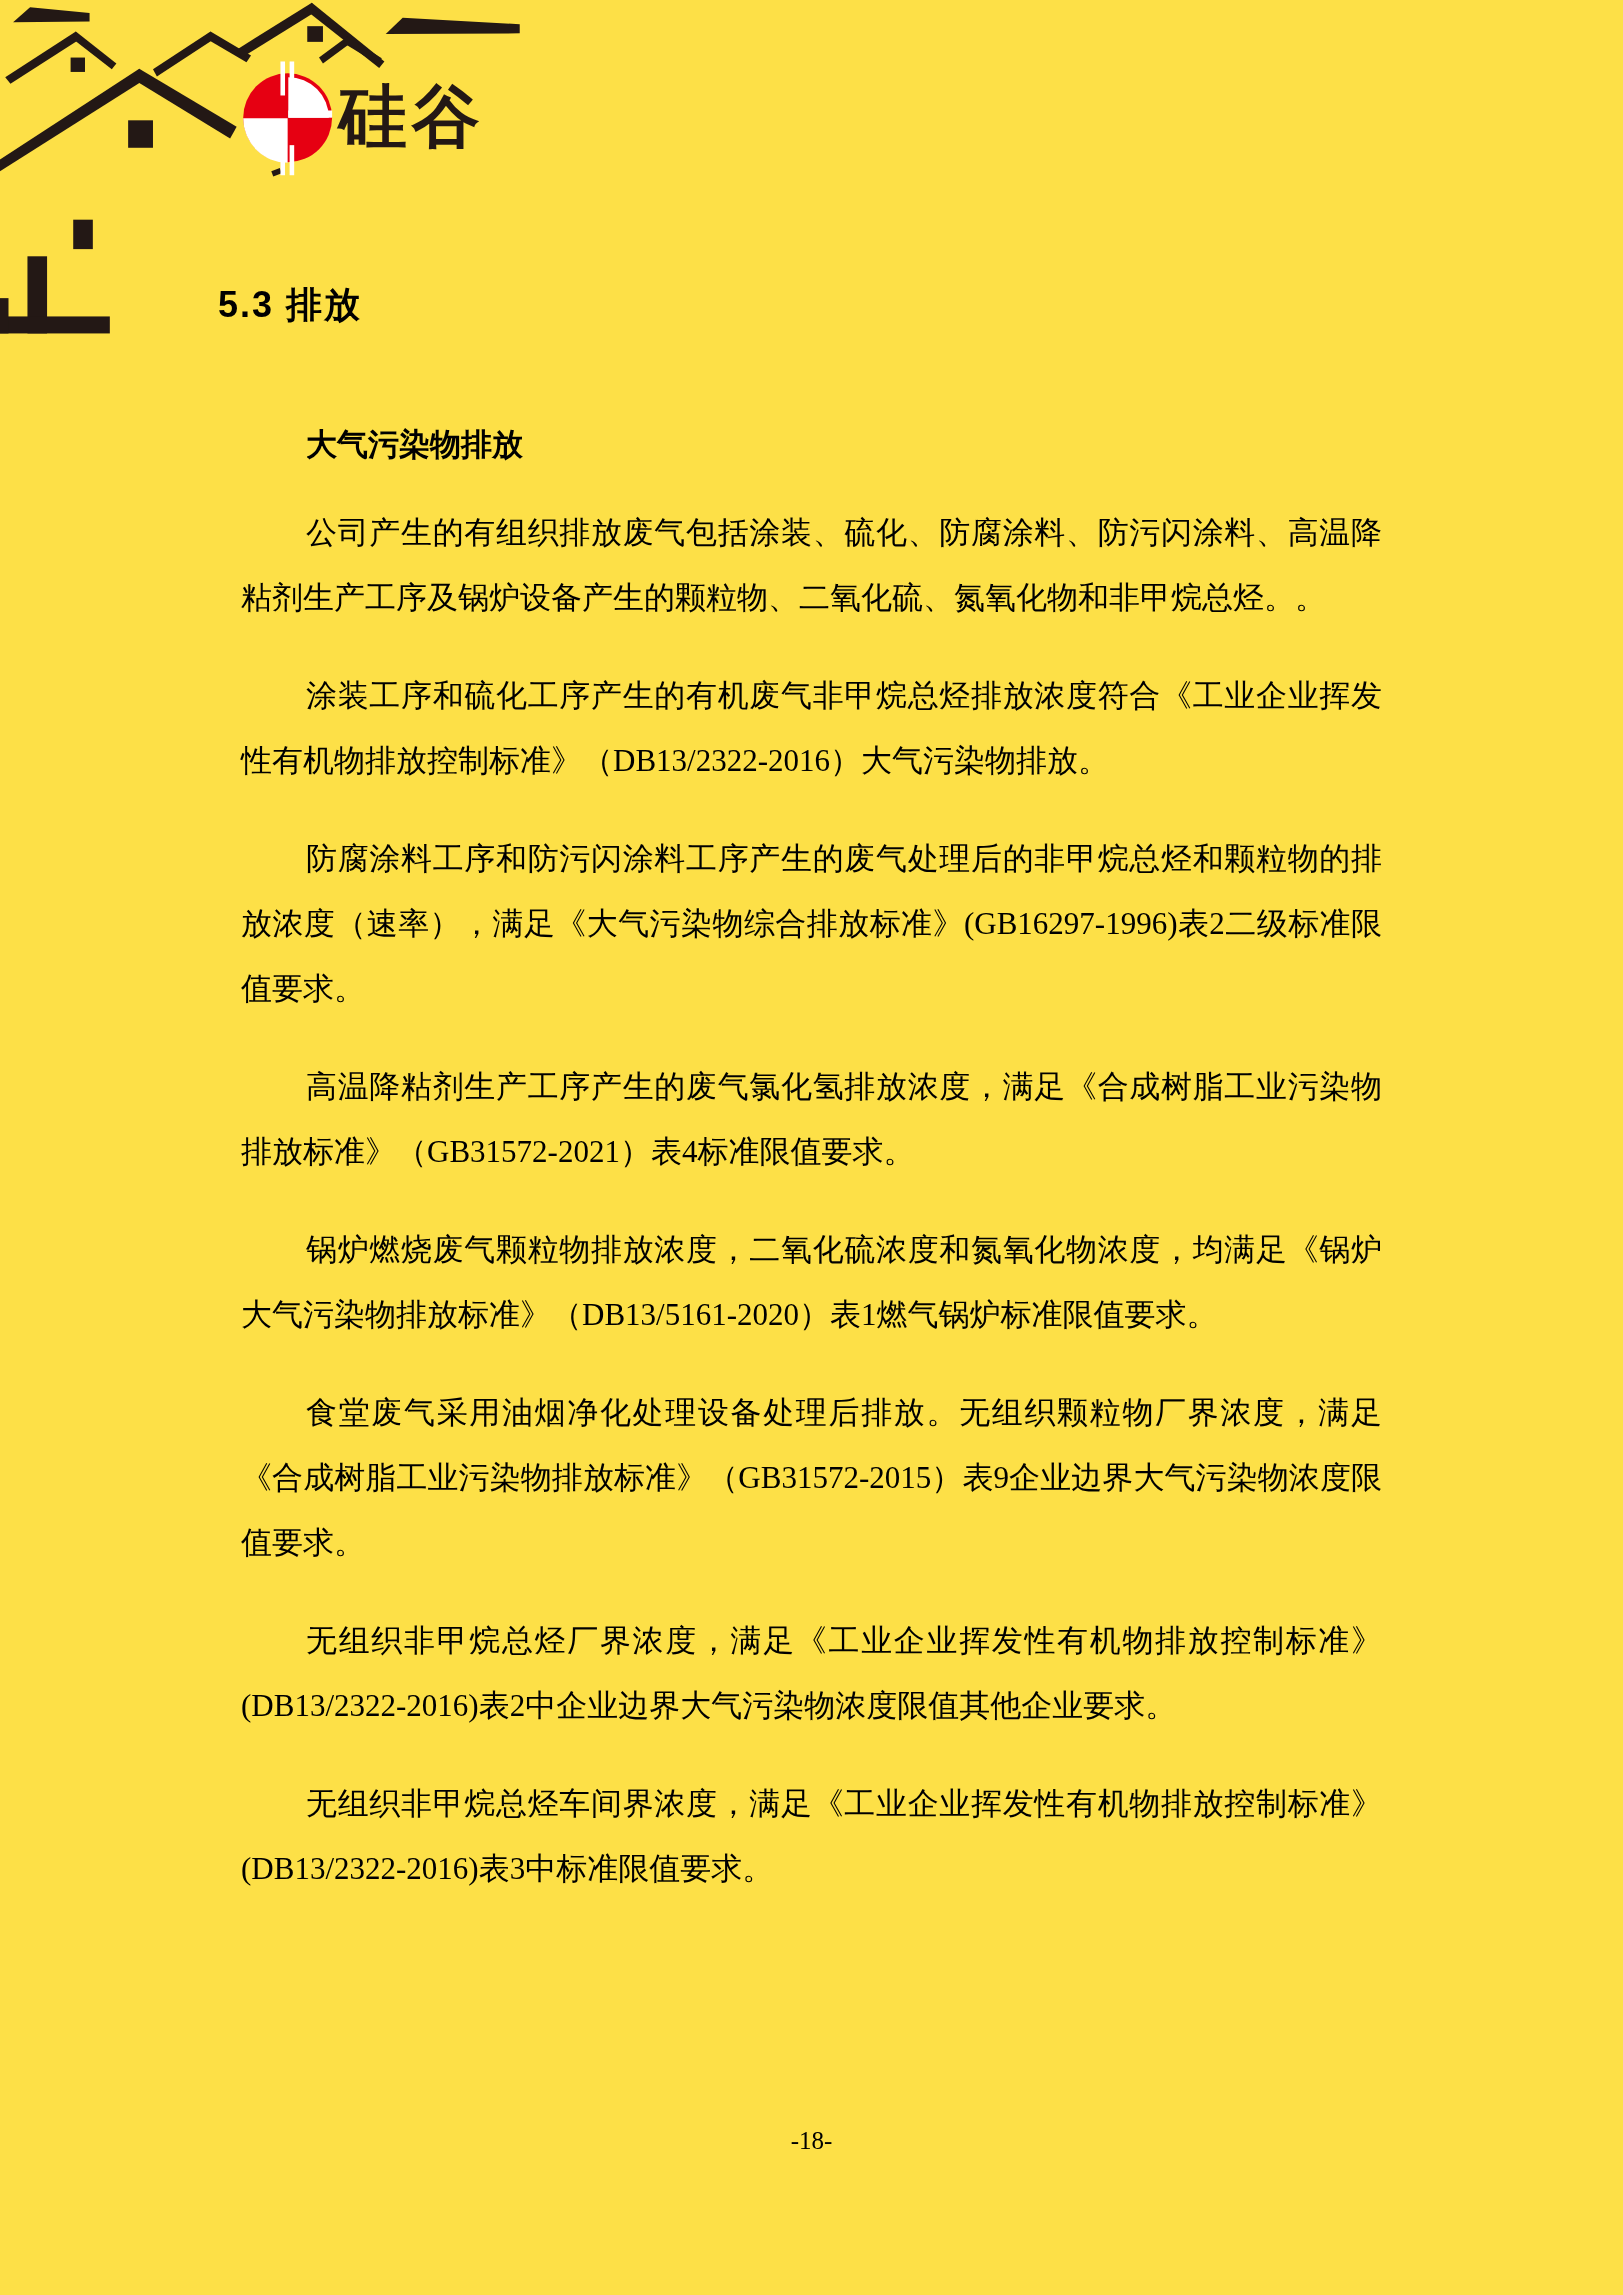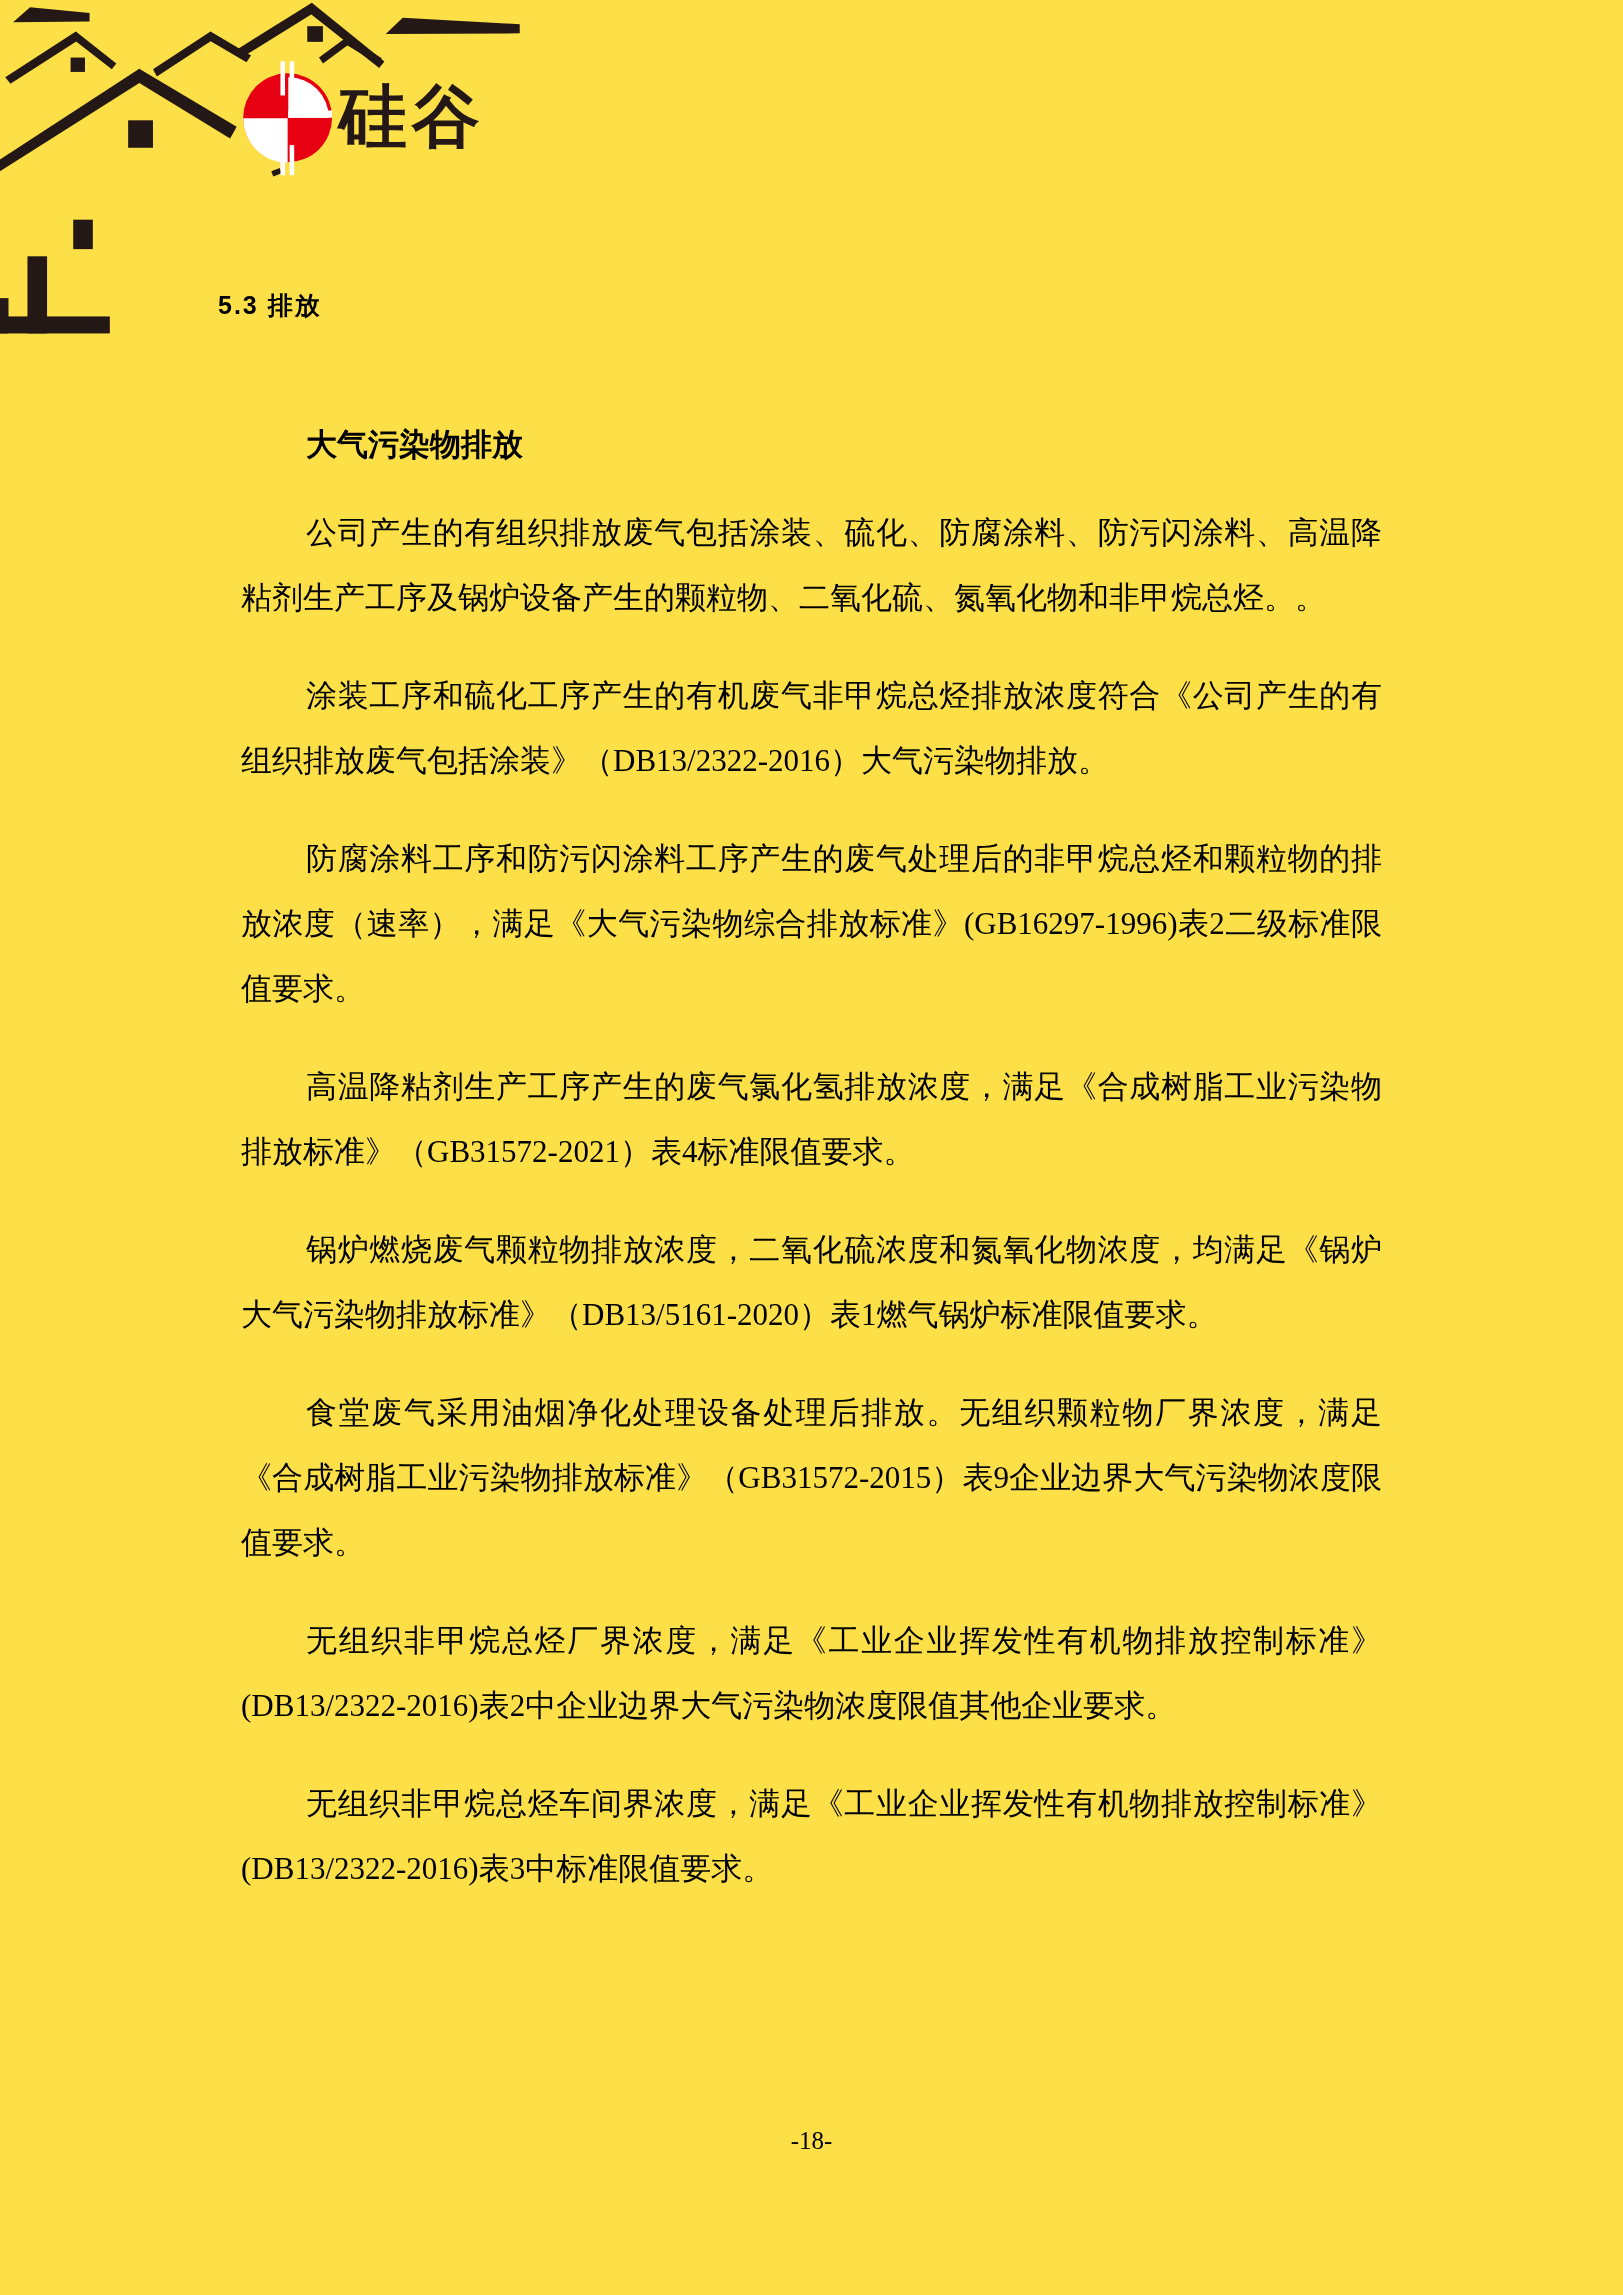--- a/index.html
+++ b/index.html
@@ -9,21 +9,21 @@
     background:#fde047;
     color:#000;
     font-family:"Liberation Serif","DejaVu Serif",serif;
     overflow:hidden;
     margin:0 auto;
   }
   .logo-svg{position:absolute;left:0;top:0;width:523px;height:340px;}
   .section-heading{
     position:absolute;left:218px;top:283px;
     font-family:"Liberation Sans","DejaVu Sans",sans-serif;
-    font-weight:700;font-size:25px;line-height:44px;
+    font-weight:700;font-size:36px;line-height:44px;
     letter-spacing:2px;white-space:nowrap;
   }
   .content{
     position:absolute;left:241px;top:412px;width:1141px;
     font-size:31px;line-height:65px;
     text-align:justify;text-align-last:left;
   }
   .subheading{
     margin:0 0 23px 0;font-weight:700;text-indent:65px;
   }
@@ -83,21 +83,21 @@
     </g>
     <text x="518" y="214" font-family="Liberation Sans, DejaVu Sans, sans-serif" font-size="104" font-weight="bold" letter-spacing="8" fill="#231815">硅谷</text>
   </svg>
 
   <div class="section-heading">5.3 排放</div>
 
   <div class="content">
     <p class="subheading">大气污染物排放</p>
     <div id="paragraphs">
         <p class="body"><span>公司产生的有组织排放废气包括涂装、硫化、防腐涂料、防污闪涂料、高温降粘剂生产工序及锅炉设备产生的颗粒物、二氧化硫、氮氧化物和非甲烷总烃。。</span></p>
-        <p class="body"><span>涂装工序和硫化工序产生的有机废气非甲烷总烃排放浓度符合《公司产生的有组织排放废气包括涂装》（DB13/</span><span class="u">2322-2016</span><span>）大气污染物排放。</span></p>
+        <p class="body"><span>涂装工序和硫化工序产生的有机废气非甲烷总烃排放浓度符合《工业企业挥发性有机物排放控制标准》（DB13/</span><span class="u">2322-2016</span><span>）大气污染物排放。</span></p>
         <p class="body"><span>防腐涂料工序和防污闪涂料工序产生的废气处理后的非甲烷总烃和颗粒物的排放浓度（速率），满足《大气污染物综合排放标准》(GB</span><span class="u">16297-1996</span><span>)表2二级标准限值要求。</span></p>
         <p class="body"><span>高温降粘剂生产工序产生的废气氯化氢排放浓度，满足《合成树脂工业污染物排放标准》（GB31572-2021）表4标准限值要求。</span></p>
         <p class="body"><span>锅炉燃烧废气颗粒物排放浓度，二氧化硫浓度和氮氧化物浓度，均满足《锅炉大气污染物排放标准》（DB13/5161-2020）表1燃气锅炉标准限值要求。</span></p>
         <p class="body"><span>食堂废气采用油烟净化处理设备处理后排放。无组织颗粒物厂界浓度，满足《合成树脂工业污染物排放标准》（GB31572-2015）表9企业边界大气污染物浓度限值要求。</span></p>
         <p class="body"><span>无组织非甲烷总烃厂界浓度，满足《工业企业挥发性有机物排放控制标准》(DB13/</span><span class="u">2322-2016</span><span>)表2中企业边界大气污染物浓度限值其他企业要求。</span></p>
         <p class="body"><span>无组织非甲烷总烃车间界浓度，满足《工业企业挥发性有机物排放控制标准》(DB13/</span><span class="u">2322-2016</span><span>)表3中标准限值要求。</span></p>
       </div>
   </div>
 
   <div class="page-number">-18-</div>

